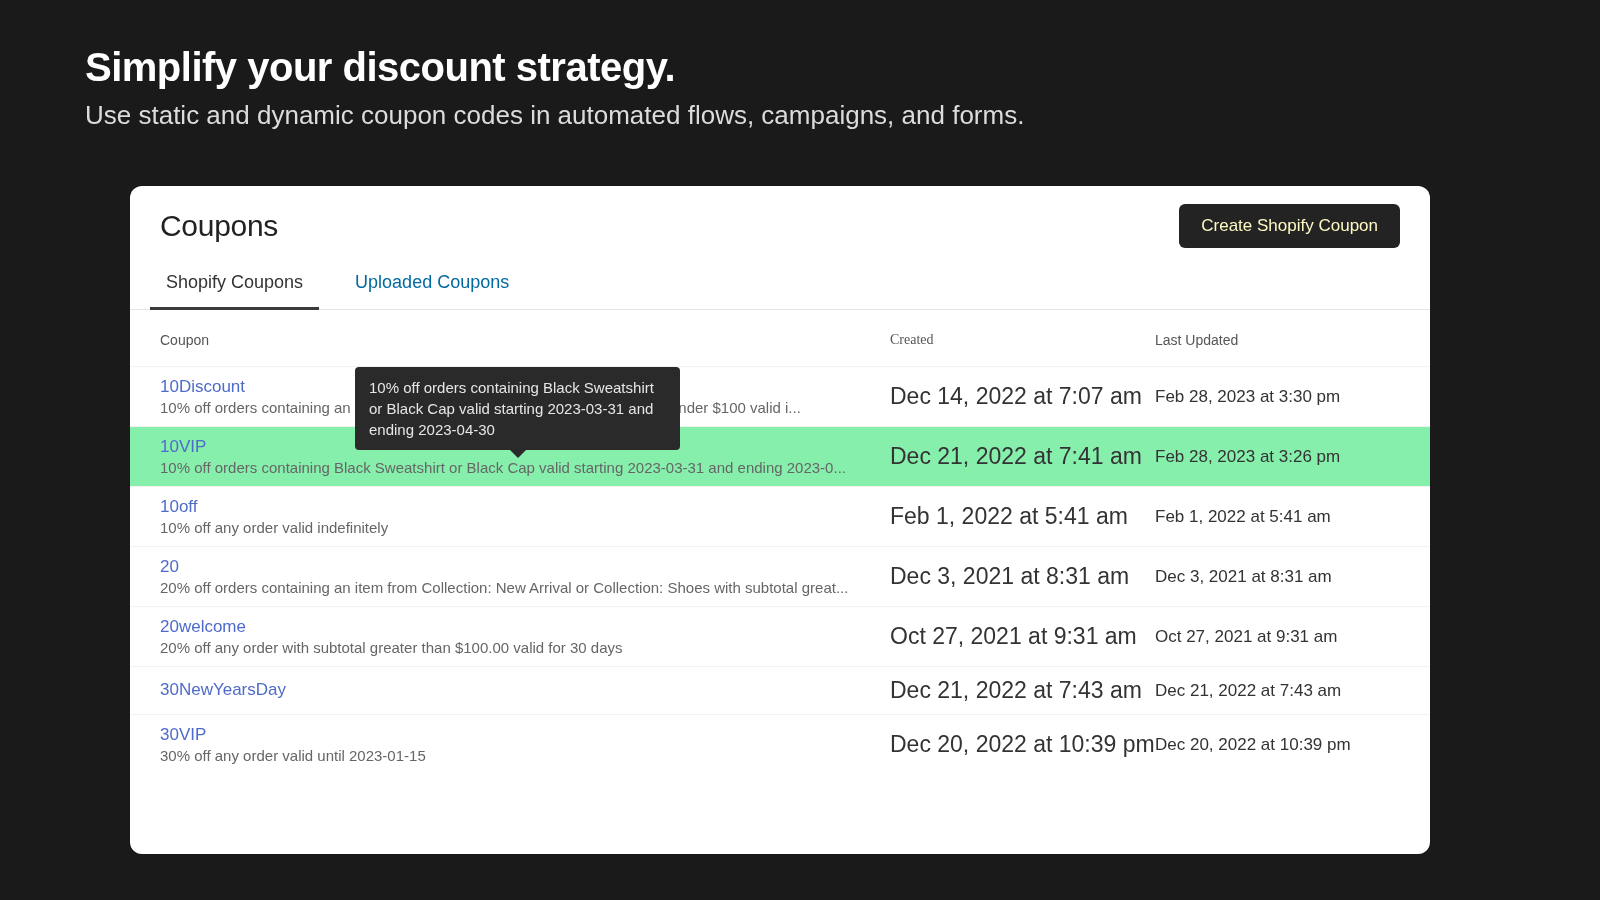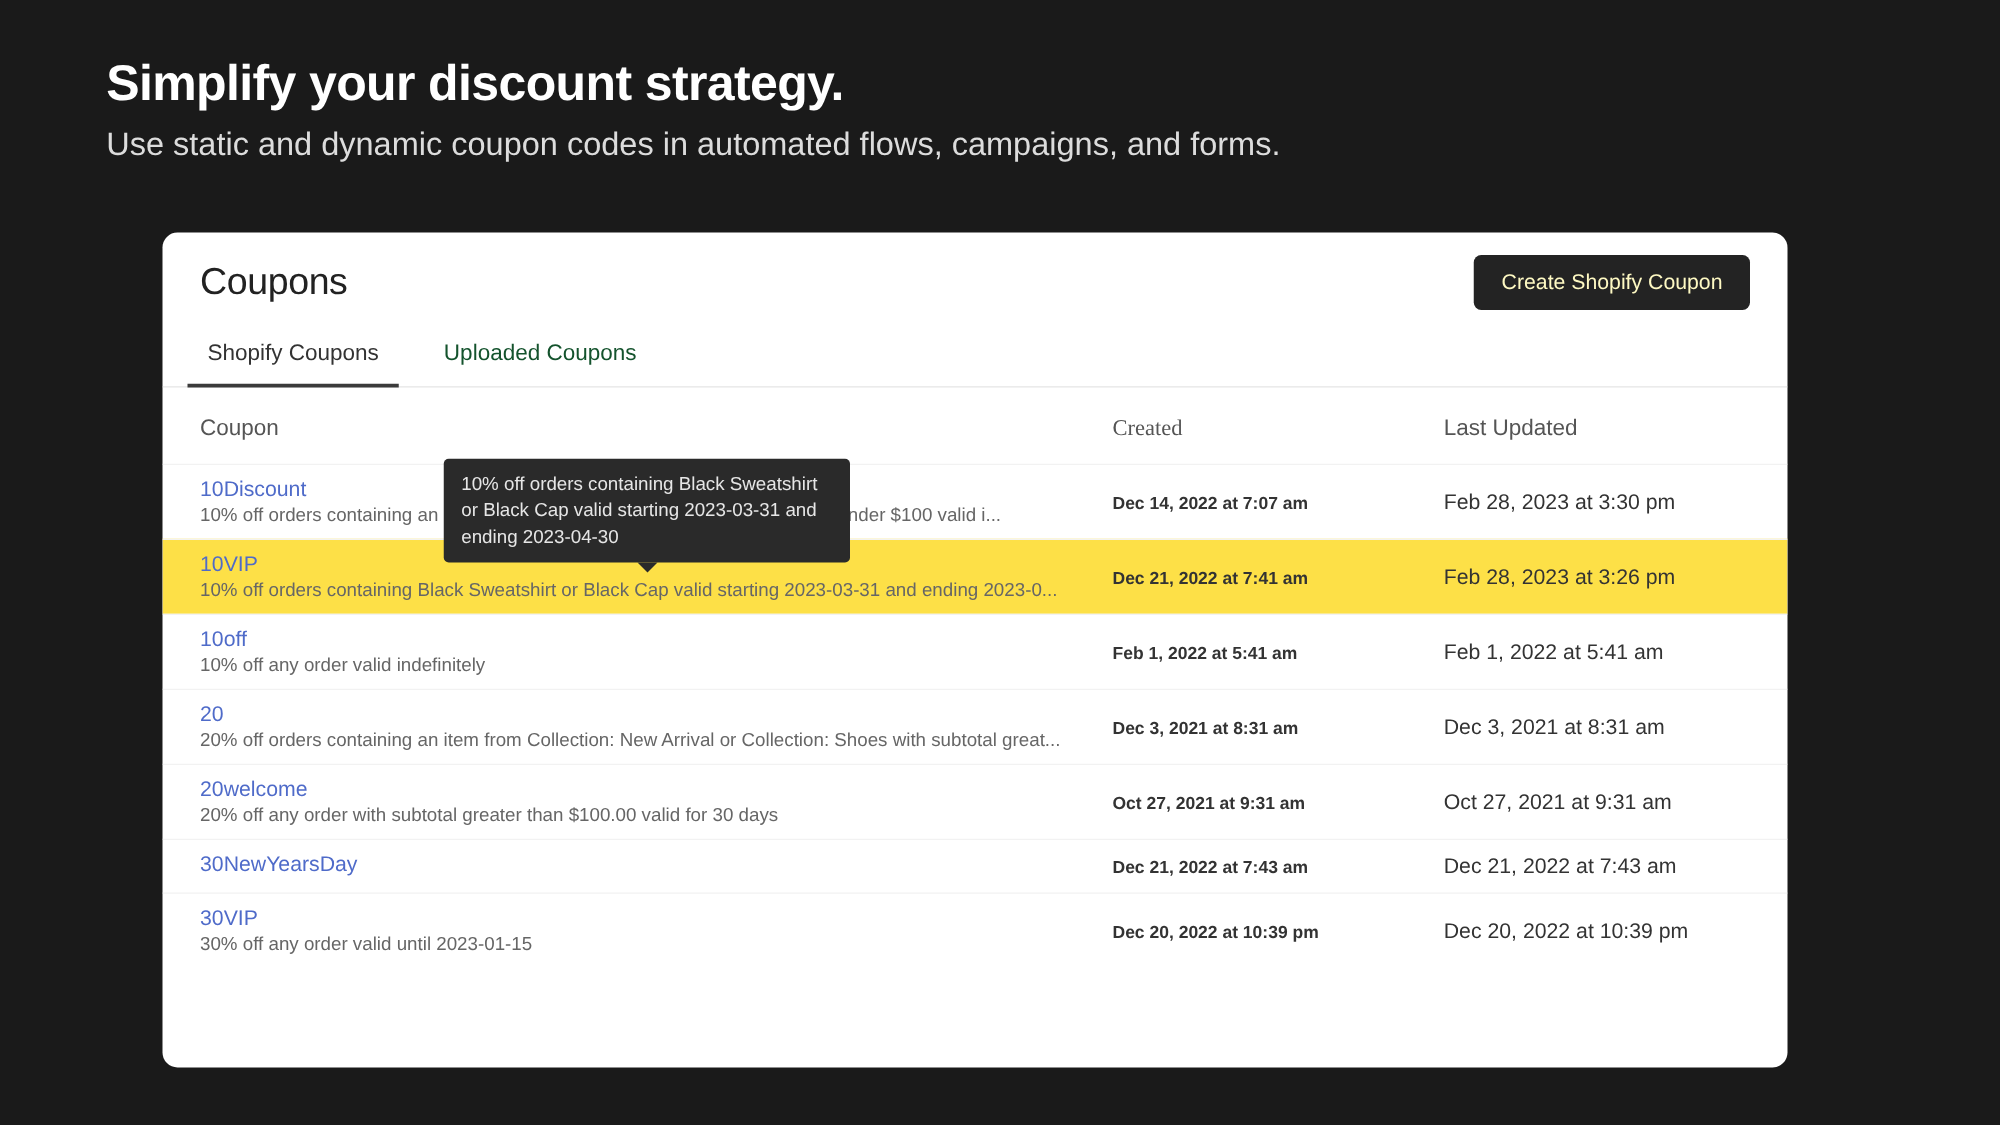--- a/index.html
+++ b/index.html
@@ -57,57 +57,57 @@
     }
     .tabs {
       display: flex;
       padding: 0 30px;
       border-bottom: 1px solid #e5e5e5;
       gap: 40px;
     }
     .tab {
       padding: 14px 6px 16px 6px;
       font-size: 18px;
-      color: #14532d;
+      color: #0369a1;
       cursor: pointer;
       position: relative;
     }
     .tab.active {
       color: #333;
       font-weight: 500;
     }
     .tab.active::after {
       content: "";
       position: absolute;
       bottom: -1px;
       left: -10px;
       right: -10px;
       height: 3px;
       background: #3b3b3b;
     }
     .table-header {
       display: flex;
       padding: 22px 30px 18px 30px;
-      font-size: 18px;
+      font-size: 14px;
       color: #555;
     }
     .col-coupon { flex: 0 0 730px; }
     .col-created { flex: 0 0 265px; font-family: Liberation Serif, serif; }
     .col-updated { flex: 1; }
     .row {
       display: flex;
       padding: 10px 30px;
       align-items: center;
       border-top: 1px solid #f2f2f2;
     }
     .row.hover {
-      background: #fde047;
+      background: #86efac;
     }
     .row-coupon { flex: 0 0 730px; overflow: hidden; }
-    .row-created { flex: 0 0 265px; font-size: 14px; color: #333; font-weight: bold; }
+    .row-created { flex: 0 0 265px; font-size: 23px; color: #333; }
     .row-updated { flex: 1; font-size: 17px; color: #333; }
     .coupon-name {
       color: #4f6bc9;
       font-size: 17px;
       cursor: pointer;
       display: block;
       margin-bottom: 2px;
     }
     .coupon-desc {
       color: #666;

